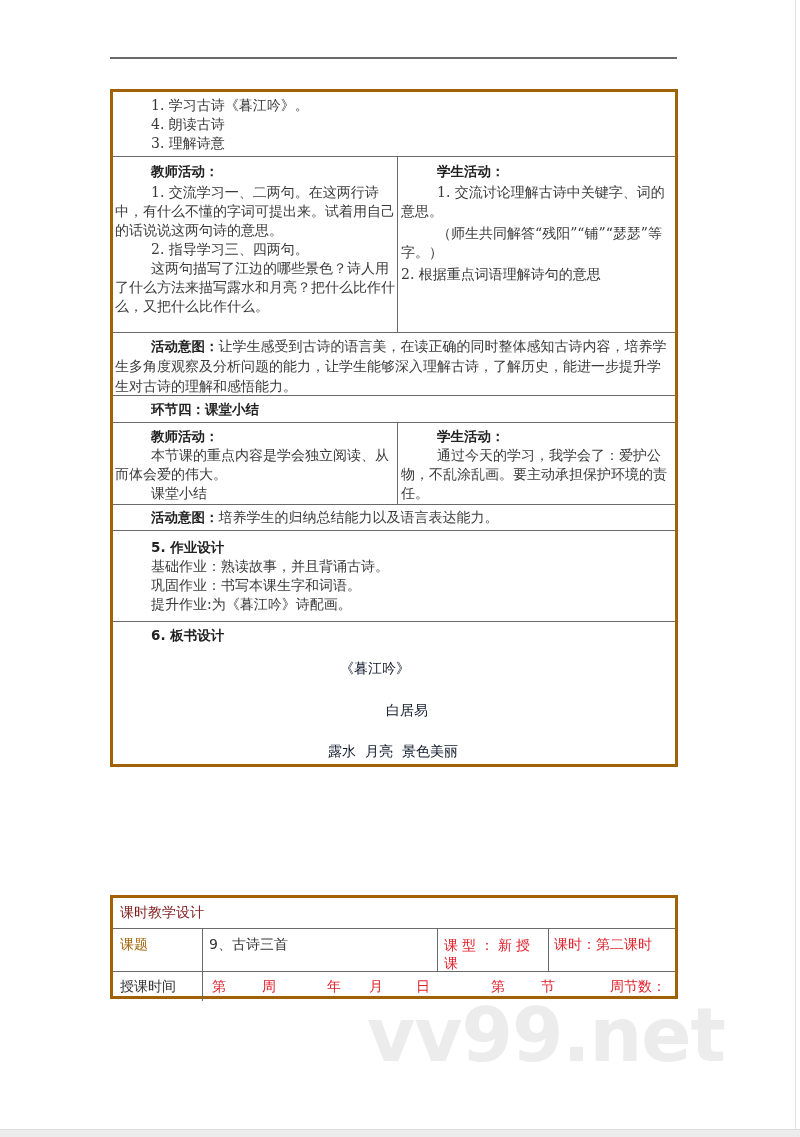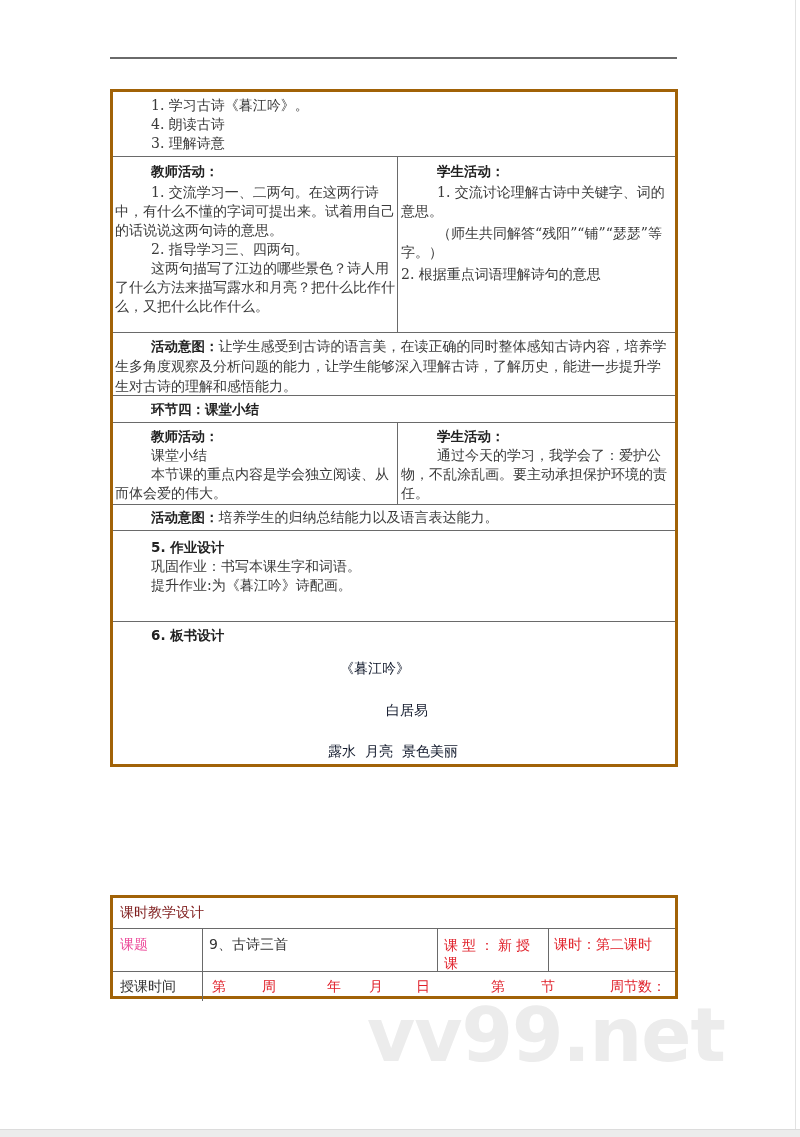--- a/index.html
+++ b/index.html
@@ -76,39 +76,40 @@
 
   <div class="row" style="top:240px; height:63px;">
     <div class="cell txt" style="left:2px; right:4px; padding-top:3px; text-indent:36px; line-height:20px;">
       <span class="b">活动意图：</span><span>让学生感受到古诗的语言美，在读正确的同时整体感知古诗内容，培养学生多角度观察及分析问题的能力，让学生能够深入理解古诗，了解历史，能进一步提升学生对古诗的理解和感悟能力。</span>
     </div>
   </div>
 
   <div class="row" style="top:330px; height:82px;">
     <div class="cell txt" style="left:2px; width:280px; padding-top:4px;">
       <p class="b" style="padding-left:36px;">教师活动：</p>
+      <p style="text-indent:36px;">本节课的重点内容是学会独立阅读、从而体会爱的伟大。</p>
       <p style="padding-left:36px;">课堂小结</p>
-      <p style="text-indent:36px;">本节课的重点内容是学会独立阅读、从而体会爱的伟大。</p>
     </div>
     <div class="vline" style="left:284px;"></div>
     <div class="cell txt" style="left:288px; right:4px; padding-top:4px;">
       <p class="b" style="padding-left:36px;">学生活动：</p>
       <p style="text-indent:36px;">通过今天的学习，我学会了：爱护公物，不乱涂乱画。要主动承担保护环境的责任。</p>
     </div>
   </div>
 
   <div class="row" style="top:412px; height:26px;">
     <div class="cell txt" style="left:38px; right:4px; padding-top:3px;">
       <span class="b">活动意图：</span><span>培养学生的归纳总结能力以及语言表达能力。</span>
     </div>
   </div>
 
   <div class="row" style="top:438px; height:91px;">
     <div class="cell txt" style="left:38px; right:4px; padding-top:7px;">
       <p class="b">5. 作业设计</p>
+      <p>基础作业：熟读故事，并且背诵古诗。</p>
       <p>巩固作业：书写本课生字和词语。</p>
       <p>提升作业:为《暮江吟》诗配画。</p>
     </div>
   </div>
 
   <div class="row" style="top:529px; height:143px;">
     <div class="cell txt" style="left:38px; right:4px; padding-top:4px;">
       <p class="b">6. 板书设计</p>
     </div>
     <div class="board" style="left:212px; top:38px; width:100px;">《暮江吟》</div>
@@ -116,21 +117,21 @@
     <div class="board" style="left:190px; top:121px; width:180px; white-space:pre;">露水  月亮  景色美丽</div>
   </div>
 </div>
 
 <div class="sheet sans" style="top:895px; height:104px;">
   <div class="row first" style="top:0; height:30px;">
     <div class="cell" style="left:7px; right:4px; padding-top:6px; font-size:14px; color:#7f1d1d;">课时教学设计</div>
   </div>
 
   <div class="row" style="top:30px; height:43px;">
-    <div class="cell" style="left:7px; width:80px; padding-top:7px; font-size:14px; color:#ec4899;">课题</div>
+    <div class="cell" style="left:7px; width:80px; padding-top:7px; font-size:14px; color:#a16207;">课题</div>
     <div class="vline" style="left:89px;"></div>
     <div class="cell" style="left:96px; width:220px; padding-top:7px; font-size:14px; color:#333;">9、古诗三首</div>
     <div class="vline" style="left:324px;"></div>
     <div class="cell red" style="left:331px; width:100px; padding-top:7px; font-size:14px; line-height:18px; letter-spacing:4px;">课型：新授课</div>
     <div class="vline" style="left:435px;"></div>
     <div class="cell red" style="left:441px; right:2px; padding-top:7px; font-size:14px;">课时：第二课时</div>
   </div>
 
   <div class="row" style="top:73px; height:30px;">
     <div class="cell" style="left:7px; width:80px; padding-top:6px; font-size:14px; color:#333;">授课时间</div>

